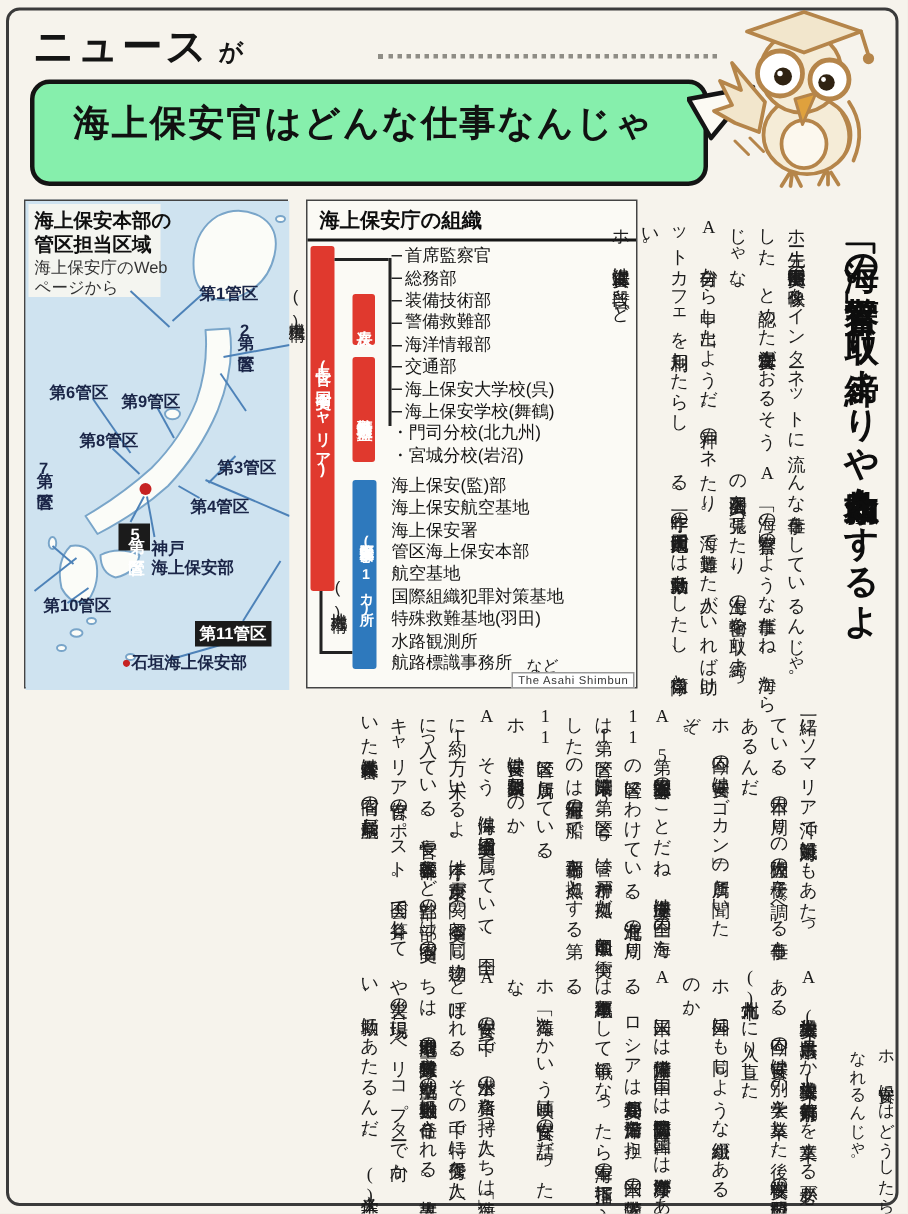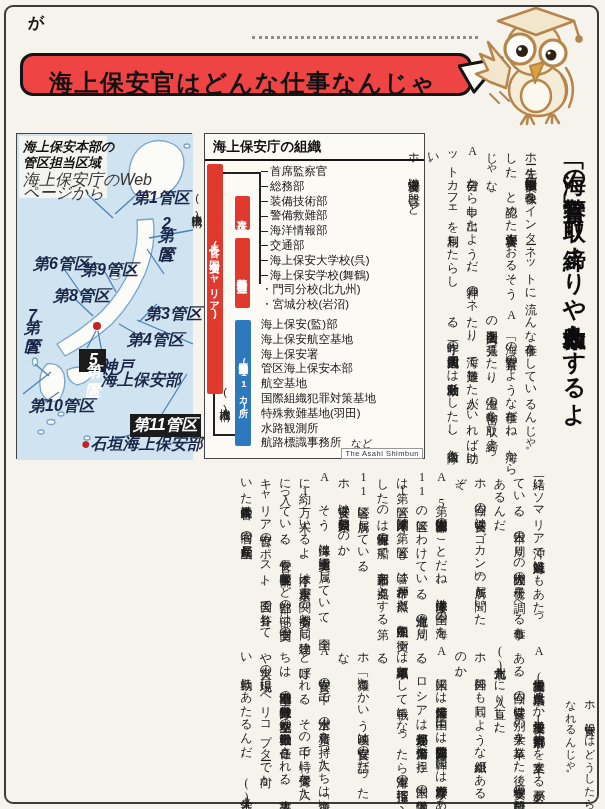--- a/index.html
+++ b/index.html
@@ -13,37 +13,37 @@
   .page{position:relative;width:605px;height:809px;background:#f6f3ec;overflow:hidden;}
   .frame{position:absolute;left:4px;top:5px;width:595px;height:799px;
          border:2px solid #3a3a3a;border-radius:9px;}
 
   
   .masthead{position:absolute;left:22px;top:13px;display:flex;align-items:baseline;
             font-family:"Liberation Sans","DejaVu Sans",sans-serif;font-weight:900;color:#141414;z-index:2;}
   .masthead .big{font-size:27px;letter-spacing:2px;}
   .masthead .small{font-size:16px;margin:0 6px;}
   .dotted-rule{position:absolute;left:252px;top:36px;width:226px;border-top:3px dotted #8f8d86;z-index:1;}
-  .bubble{position:absolute;left:20px;top:53px;width:452px;height:43px;background:#ef4444;
+  .bubble{position:absolute;left:20px;top:53px;width:452px;height:71px;background:#86efac;
           border:3.5px solid #141414;border-radius:13px;z-index:1;}
   .bubble-text{font-family:"Liberation Sans","DejaVu Sans",sans-serif;font-weight:900;
                font-size:24px;letter-spacing:1.5px;line-height:54px;padding-left:26px;color:#111;}
   .bubble-tail{position:absolute;left:458px;top:56px;z-index:2;}
   .owl{position:absolute;left:474px;top:4px;z-index:3;}
 
   
   .map-box{position:absolute;left:16px;top:133px;width:176px;height:326px;
-           border:1.2px solid #444;background:var(--sea-blue);font-style:italic;}
+           border:1.2px solid #444;background:var(--sea-blue);}
   .map-box svg{position:absolute;left:0;top:0;}
   .map-title{position:absolute;left:6px;top:5px;font-family:"Liberation Sans",sans-serif;
              font-weight:900;font-size:13px;line-height:16px;color:#101010;}
   .map-source{position:absolute;left:6px;top:39px;font-family:"Liberation Sans",sans-serif;
-              font-size:16px;line-height:13px;color:#333;}
+              font-size:11px;line-height:13px;color:#333;}
   .mlabel{position:absolute;font-family:"Liberation Sans",sans-serif;font-weight:700;
-          font-size:16px;color:var(--map-label);white-space:nowrap;}
+          font-size:11px;color:var(--map-label);white-space:nowrap;}
   .mlabel.vert{writing-mode:vertical-rl;text-orientation:upright;letter-spacing:1px;}
   .mlabel.boxed{background:var(--label-black);color:#fff;padding:1px 3px;font-weight:700;}
   .mlabel .reddot{color:var(--marker-red);}
   .kobe{line-height:13px;}
 
   
   .org-box{position:absolute;left:204px;top:133px;width:221px;height:326px;
            border:1.2px solid #444;background:#fbfaf5;font-family:"Liberation Sans",sans-serif;}
   .org-title{position:absolute;left:0;top:3px;width:100%;padding:1px 8px 3px 8px;
              font-weight:900;font-size:13.5px;color:#0e0e0e;border-bottom:2px solid #161616;}
@@ -79,20 +79,21 @@
   .b3 {left:12px;top:644px;width:536px;height:160px;}
   .b3s{left:549px;top:692px;width:50px;height:114px;font-size:11px;line-height:19px;}
 </style>
 </head>
 <body>
 
 <div class="page">
   <div class="frame"></div>
 
   <div class="masthead">
+    <span class="big">ニュース</span>
     <span class="small">が</span>
   </div>
   <div class="dotted-rule"></div>
 
   <div class="bubble">
     <div class="bubble-text">海上保安官はどんな仕事なんじゃ</div>
   </div>
   <svg class="bubble-tail" width="46" height="40" viewBox="0 0 46 40">
     <polygon points="1,10 44,2 16,36" fill="#fcfaf3" stroke="#141414" stroke-width="3" stroke-linejoin="round"></polygon>
   </svg>

